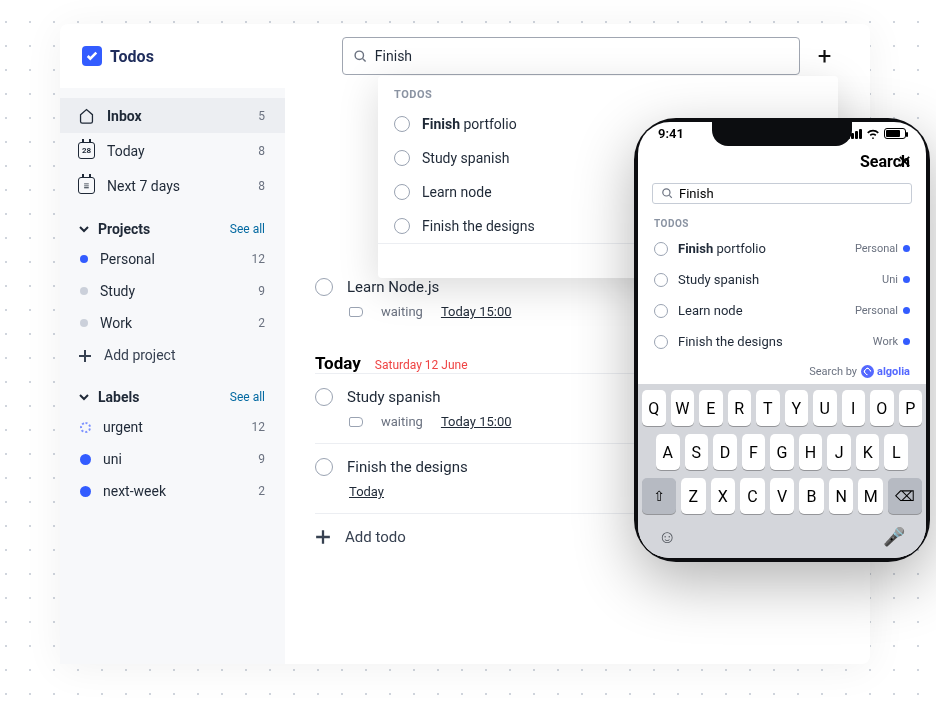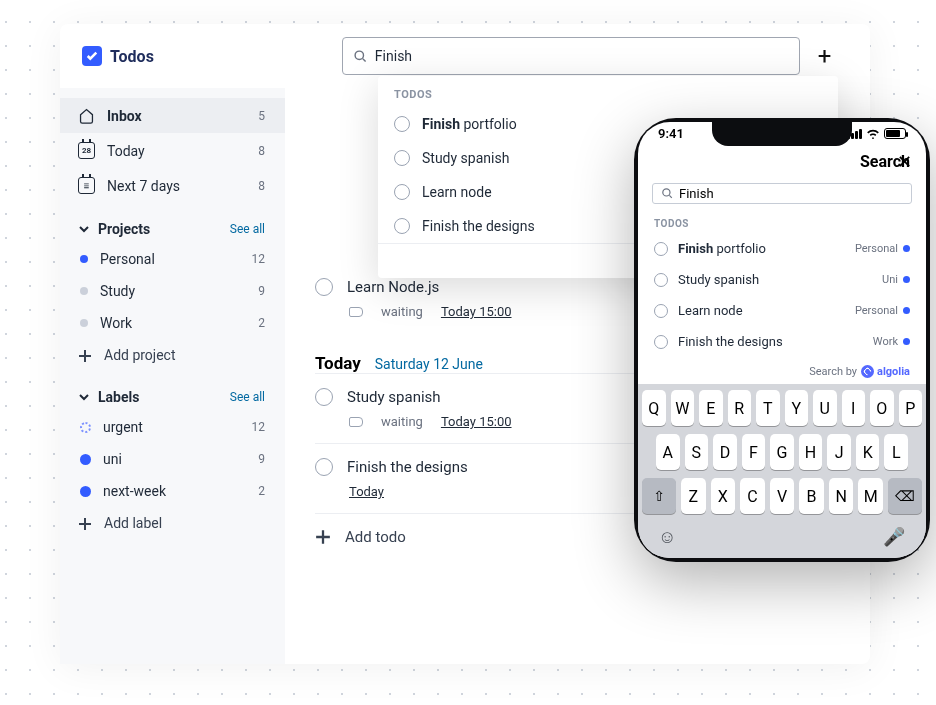--- a/index.html
+++ b/index.html
@@ -50,21 +50,21 @@
 .main { flex:1; padding: 10px 30px; position: relative; }
 .task { padding: 14px 0; border-top:1px solid #eceef2;}
 .task:first-child{border-top:none;}
 .task-head{display:flex;align-items:center;gap:14px;font-size:15px;color:#1f2937;cursor:pointer;}
 .radio{width:18px;height:18px;border:1.5px solid #9aa3b2;border-radius:50%;flex-shrink:0;}
 .task-meta{display:flex;gap:18px;padding:8px 0 0 34px;font-size:13px;color:#6b7280;align-items:center;}
 .tagicon{width:14px;height:10px;border:1.5px solid #9aa3b2;border-radius:2px 4px 4px 2px;display:inline-block;}
 .date-link{color:#1f2937;text-decoration:underline;}
 .section-title{display:flex;align-items:baseline;gap:14px;font-size:17px;padding-top:20px;}
 .section-title b{font-weight:700;}
-.section-title span{color:#0369a1;font-size:14px;}
+.section-title span{color:#ef4444;font-size:12px;}
 
 
 .dropdown { position:absolute; left: 318px; top: 52px; width: 460px; background:#fff; border-radius:4px; box-shadow: 0 10px 40px rgba(0,0,0,.15); z-index:3; padding-bottom:0; }
 .dd-label { font-size:11px; font-weight:700; color:#8a93a2; letter-spacing:.5px; padding:12px 16px 6px; }
 .dd-item { display:flex; align-items:center; gap:12px; padding:9px 16px; font-size:14px; color:#1f2937; cursor:pointer;}
 .dd-item .radio{width:16px;height:16px;border-width:1.5px;}
 .dd-item .match{font-weight:700;}
 .dd-foot{border-top:1px solid #eceef2;padding:10px 16px;text-align:right;font-size:12px;color:#6b7280;}
 
 
@@ -201,26 +201,20 @@
       <div class="proj-item">
           <span class="tagcircle fill"></span>
           <span>uni</span>
           <span class="count">9</span>
         </div>
       <div class="proj-item">
           <span class="tagcircle fill"></span>
           <span>next-week</span>
           <span class="count">2</span>
         </div>
-      <div class="add-row">
-          <svg class="plus-sm" viewBox="0 0 14 14">
-            <path d="M7 1v12M1 7h12"></path>
-          </svg>
-          <span>Add label</span>
-        </div>
     </div>
 
     <div class="main">
       <div class="task" style="border-top:none;padding-top:180px;">
         <div class="task-head">
             <span class="radio"></span>
             <span>Learn Node.js</span>
           </div>
         <div class="task-meta">
             <span class="tagicon"></span>

